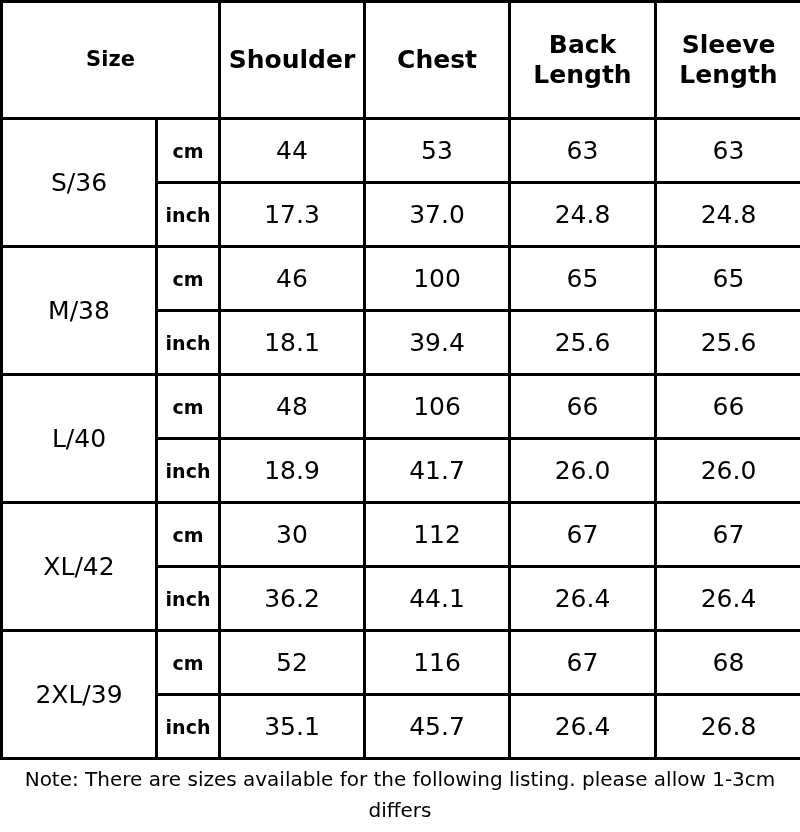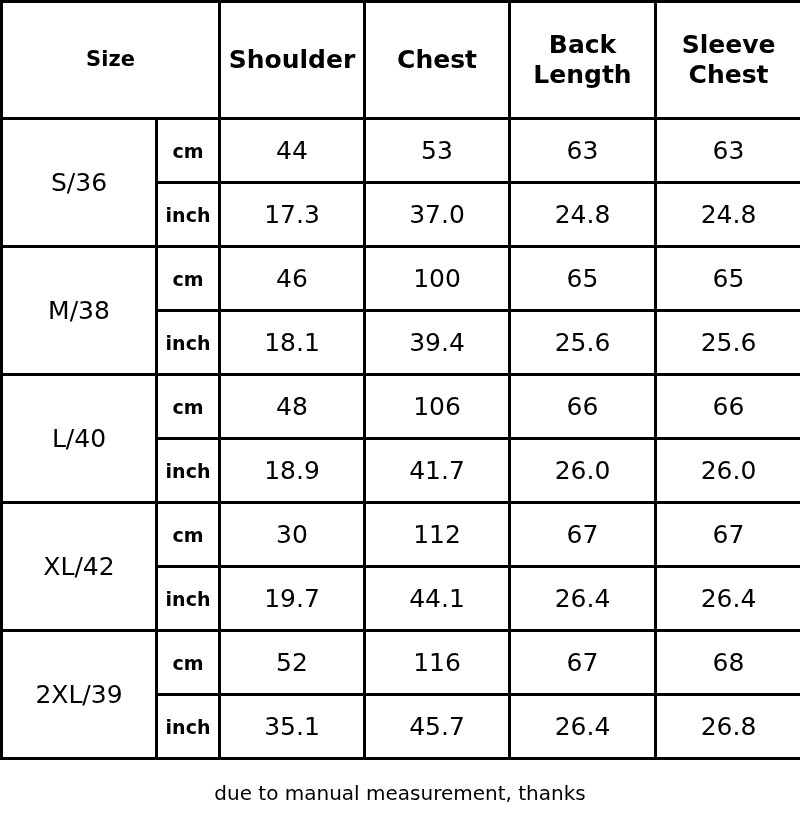--- a/index.html
+++ b/index.html
@@ -101,21 +101,21 @@
       <col class="col-ch">
       <col class="col-bl">
       <col class="col-sl">
     </colgroup>
     <thead>
       <tr>
         <th class="head-size" colspan="2">Size</th>
         <th>Shoulder</th>
         <th>Chest</th>
         <th>Back Length</th>
-        <th>Sleeve Chest</th>
+        <th>Sleeve Length</th>
       </tr>
     </thead>
     <tbody>
 
       <tr>
         <td class="size-label" rowspan="2">S/36</td>
         <td class="unit-label">cm</td>
         <td class="value">44</td>
         <td class="value">53</td>
         <td class="value">63</td>
@@ -164,21 +164,21 @@
       <tr>
         <td class="size-label" rowspan="2">XL/42</td>
         <td class="unit-label">cm</td>
         <td class="value">30</td>
         <td class="value">112</td>
         <td class="value">67</td>
         <td class="value">67</td>
       </tr>
       <tr>
         <td class="unit-label">inch</td>
-        <td class="value">19.7</td>
+        <td class="value">36.2</td>
         <td class="value">44.1</td>
         <td class="value">26.4</td>
         <td class="value">26.4</td>
       </tr>
 
       <tr>
         <td class="size-label" rowspan="2">2XL/39</td>
         <td class="unit-label">cm</td>
         <td class="value">52</td>
         <td class="value">116</td>
@@ -190,16 +190,17 @@
         <td class="value">35.1</td>
         <td class="value">45.7</td>
         <td class="value">26.4</td>
         <td class="value">26.8</td>
       </tr>
 
     </tbody>
   </table>
 
   <div class="note">
+    <span class="note-line">Note: There are sizes available for the following listing. please allow 1-3cm differs</span>
     <span class="note-line">due to manual measurement, thanks</span>
   </div>
 
 </div>
 
 </body></html>

